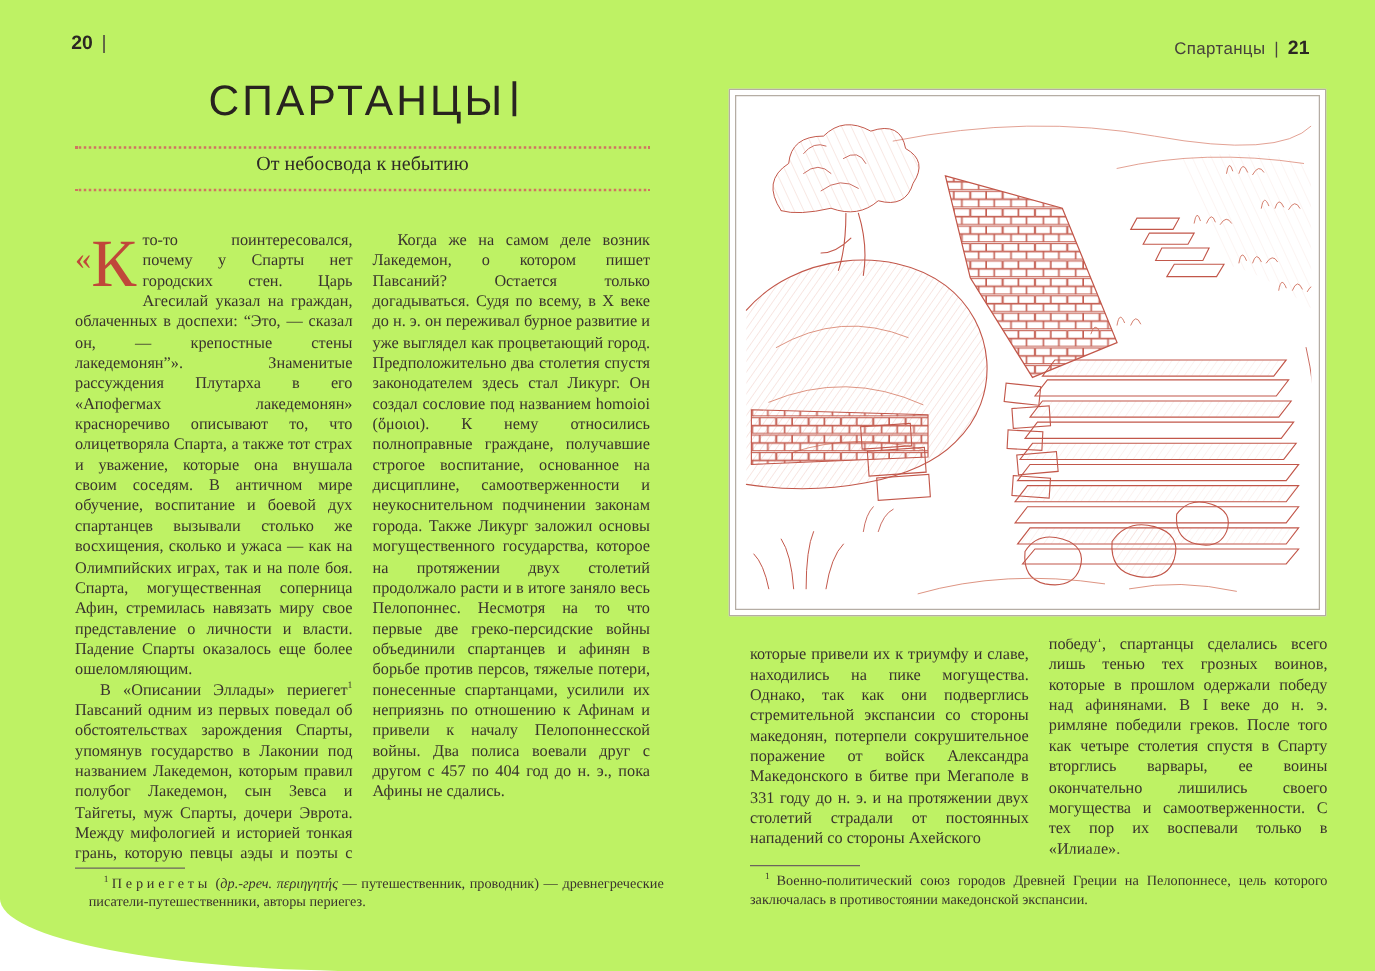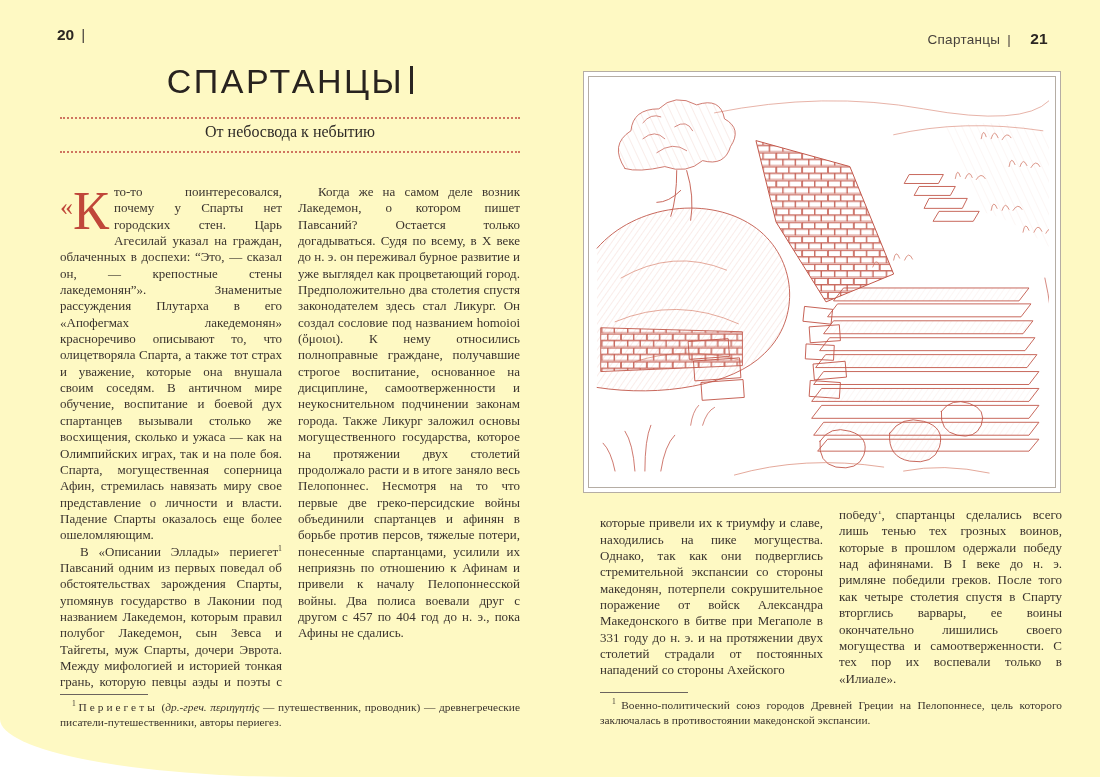--- a/index.html
+++ b/index.html
@@ -1,27 +1,27 @@
 <!DOCTYPE html>
 <html lang="ru"><head>
 <meta charset="utf-8">
 <style>
   html,body{margin:0;padding:0;background:#ffffff;}
   .stage{position:relative;width:1100px;height:777px;background:#ffffff;overflow:hidden;
          font-family:"Liberation Serif", serif;}
-  .spread{position:absolute;inset:0;background:#fef9c3;border-bottom-left-radius:300px 58px;}
+  .spread{position:absolute;inset:0;background:#bef264;border-bottom-left-radius:300px 58px;}
 
   
   .folio-left{position:absolute;top:26px;left:57px;font-family:"Liberation Sans",sans-serif;
               font-size:15.5px;font-weight:700;color:#2c2723;}
   .folio-left .thinbar{font-weight:400;margin-left:7px;color:#4a443f;}
   .running-right{position:absolute;top:30px;right:52px;font-family:"Liberation Sans",sans-serif;
                  font-size:13.5px;color:#47413c;letter-spacing:.3px;}
   .running-right .thinbar{margin-left:7px;color:#4a443f;}
-  .running-right .folio-num{font-weight:700;font-size:15.5px;margin-left:19px;color:#2c2723;}
+  .running-right .folio-num{font-weight:700;font-size:15.5px;margin-left:7px;color:#2c2723;}
 
   
   .title{position:absolute;top:62px;left:60px;width:460px;margin:0;text-align:center;
          font-family:"Liberation Sans",sans-serif;font-weight:500;font-size:34px;
          letter-spacing:2.5px;color:#28231f;}
   .cursor{display:inline-block;width:3px;height:28px;background:#2a2522;margin-left:6px;vertical-align:-1px;}
   .rule{position:absolute;left:60px;width:460px;border-top:2px dotted #cf7560;height:0;}
   .rule-a{top:117px;} .rule-b{top:151px;}
   .subtitle{position:absolute;top:123px;left:60px;width:460px;text-align:center;
             font-size:16px;color:#2e2a27;}
@@ -37,21 +37,21 @@
   sup{font-size:.6em;vertical-align:super;line-height:0;}
   .dropcap{float:left;color:#c0473a;margin:3px 5px 0 0;}
   .dropcap .dq{font-size:26px;vertical-align:14px;}
   .dropcap .dl{font-size:54px;line-height:48px;}
 
   
   .fn-rule{position:absolute;width:88px;border-top:1px solid #6b645e;height:0;}
   .fn-rule-left{left:60px;top:694px;}
   .fn-rule-right{left:600px;top:692px;}
   .footnote{position:absolute;font-size:11.4px;line-height:14.8px;color:#3a332e;text-align:justify;}
-  .footnote-left{left:60px;top:700px;width:460px;}
+  .footnote-left{left:71px;top:700px;width:460px;}
   .footnote-right{left:600px;top:698px;width:462px;}
   .footnote p{margin:0;text-indent:12px;}
   .footnote sup{font-size:7.5px;}
   .ls{letter-spacing:3px;}
   .i{font-style:italic;}
 
   
   .figure{position:absolute;left:583px;top:71px;width:478px;height:422px;margin:0;
           background:#ffffff;border:1px solid #b5ada4;padding:4px;box-sizing:border-box;}
   .figure-inner{border:1px solid #b5ada4;width:100%;height:100%;box-sizing:border-box;

